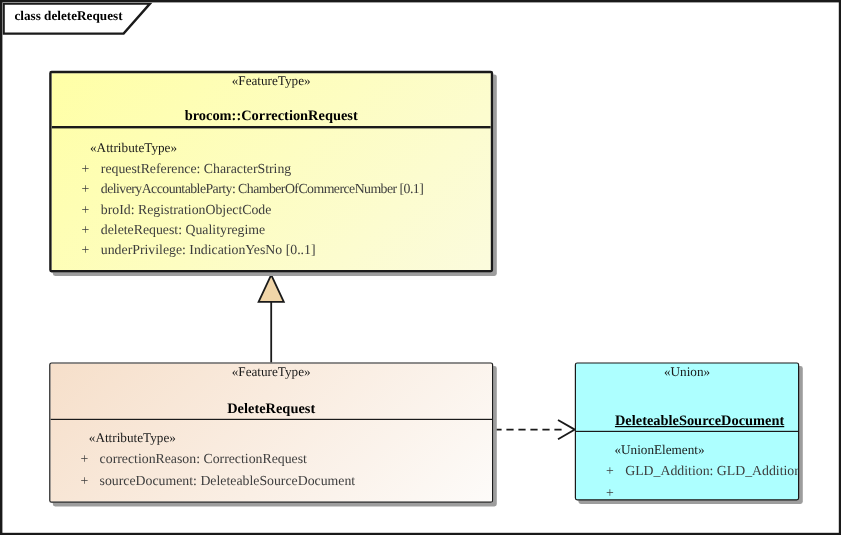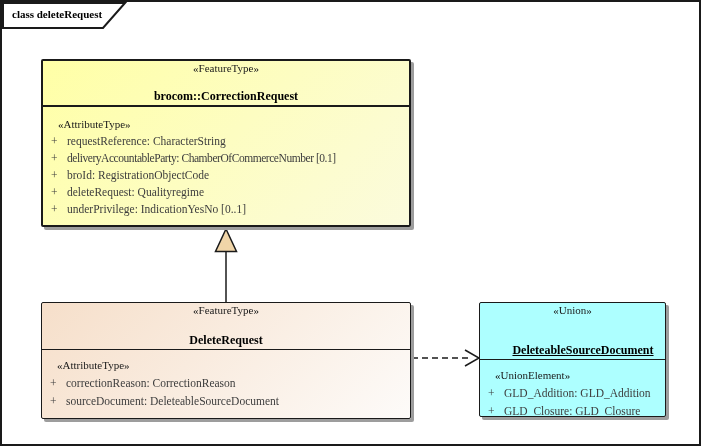--- a/index.html
+++ b/index.html
@@ -32,21 +32,21 @@
   .box-header{
     display:flex;flex-direction:column;align-items:center;justify-content:space-between;
     box-sizing:border-box;
   }
   .yellow .box-header{height:46px;border-bottom:2px solid var(--line_color,#1a1a1a);}
   .peach .box-header{height:47px;border-bottom:1.5px solid var(--line_color,#1a1a1a);}
   .cyan  .box-header{height:57px;border-bottom:1.5px solid var(--line_color,#1a1a1a);}
   .stereotype{font-size:11px;color:#1a1a1a;line-height:15px;}
   .class-name{font-size:12px;font-weight:bold;color:#000;line-height:17px;}
   .cyan .class-name{text-decoration:underline;padding-left:21px;}
-  .box-attrs{padding:9px 4px 0 7px;}
+  .box-attrs{padding:9px 4px 0 24px;}
   .peach .box-attrs,.cyan .box-attrs{padding-top:7px;}
   .section-label{font-size:11px;color:#1a1a1a;padding-left:8px;line-height:17px;}
   .attr-row{display:flex;font-size:11.5px;color:#3d3d3d;line-height:17px;white-space:nowrap;}
   .peach .attr-row,.cyan .attr-row{line-height:18px;}
   .attr-row .vis{width:16px;flex:0 0 16px;text-align:left;padding-left:1px;}
   .attr-row.tight .attr-text{letter-spacing:-0.45px;}
 </style>
 </head>
 <body>
 
@@ -103,21 +103,21 @@
 
   <div class="uml-box peach" style="left:39px;top:300px;width:370px;height:117px;">
     <div class="box-header">
       <div class="stereotype">«FeatureType»</div>
       <div class="class-name">DeleteRequest</div>
     </div>
     <div class="box-attrs">
       <div class="section-label">«AttributeType»</div>
       <div class="attr-row">
         <span class="vis">+</span>
-        <span class="attr-text">correctionReason: CorrectionReason</span>
+        <span class="attr-text">correctionReason: CorrectionRequest</span>
       </div>
       <div class="attr-row">
         <span class="vis">+</span>
         <span class="attr-text">sourceDocument: DeleteableSourceDocument</span>
       </div>
     </div>
   </div>
 
   <div class="uml-box cyan" style="left:477px;top:300px;width:187px;height:115px;">
     <div class="box-header">
@@ -125,18 +125,17 @@
       <div class="class-name">DeleteableSourceDocument</div>
     </div>
     <div class="box-attrs">
       <div class="section-label">«UnionElement»</div>
       <div class="attr-row">
         <span class="vis">+</span>
         <span class="attr-text">GLD_Addition: GLD_Addition</span>
       </div>
       <div class="attr-row">
         <span class="vis">+</span>
-        <span class="attr-text">GLD_Closure: GLD_Closure</span>
       </div>
     </div>
   </div>
 
 </div>
 
 </body></html>

